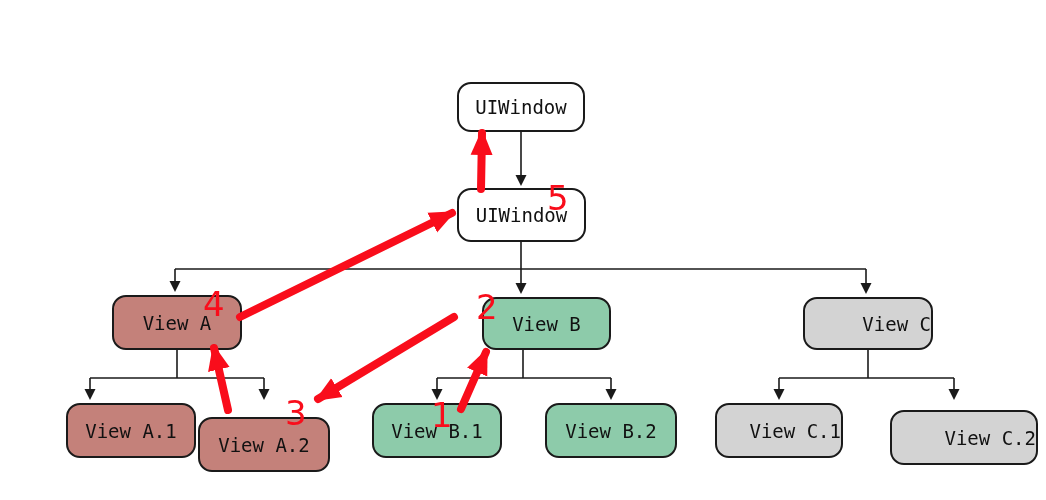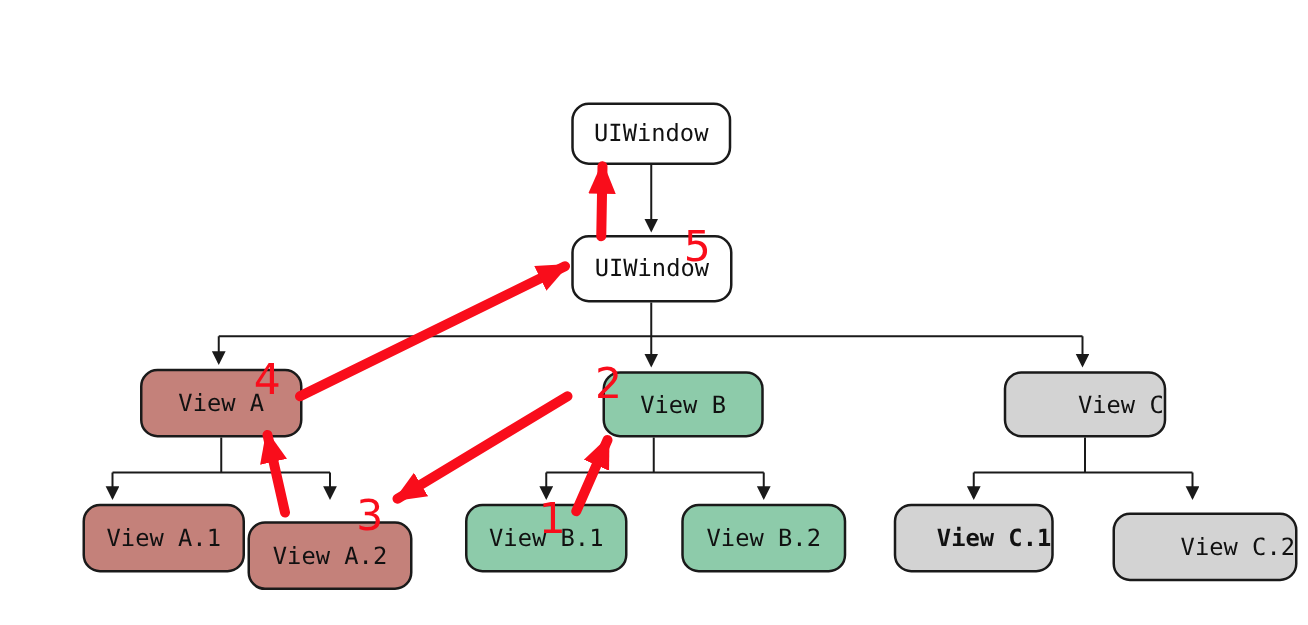--- a/index.html
+++ b/index.html
@@ -69,21 +69,21 @@
   
   #n-uiwindow { left: 457px; top: 82px;  width: 128px; height: 50px; }
   #n-mainview { left: 457px; top: 188px; width: 129px; height: 54px; }
   #n-view-a   { left: 112px; top: 295px; width: 130px; height: 55px; }
   #n-view-b   { left: 482px; top: 297px; width: 129px; height: 53px; }
   #n-view-c   { left: 803px; top: 297px; width: 130px; height: 53px; }
   #n-view-a1  { left: 25px;  top: 403px; width: 130px; height: 55px; margin-left: 41px; }
   #n-view-a2  { left: 198px; top: 403px; width: 132px; height: 55px; margin-top: 14px; }
   #n-view-b1  { left: 372px; top: 403px; width: 130px; height: 55px; }
   #n-view-b2  { left: 545px; top: 403px; width: 132px; height: 55px; }
-  #n-view-c1  { left: 715px; top: 403px; width: 128px; height: 55px; font-weight: bold; }
+  #n-view-c1  { left: 715px; top: 403px; width: 128px; height: 55px; }
   #n-view-c2  { left: 890px; top: 410px; width: 148px; height: 55px; }
 
   #step-1 { left: 431px; top: 398px; }
   #step-2 { left: 476px; top: 290px; }
   #step-3 { left: 285px; top: 396px; }
   #step-4 { left: 203px; top: 287px; }
   #step-5 { left: 547px; top: 181px; }
 </style>
 </head>
 <body>

